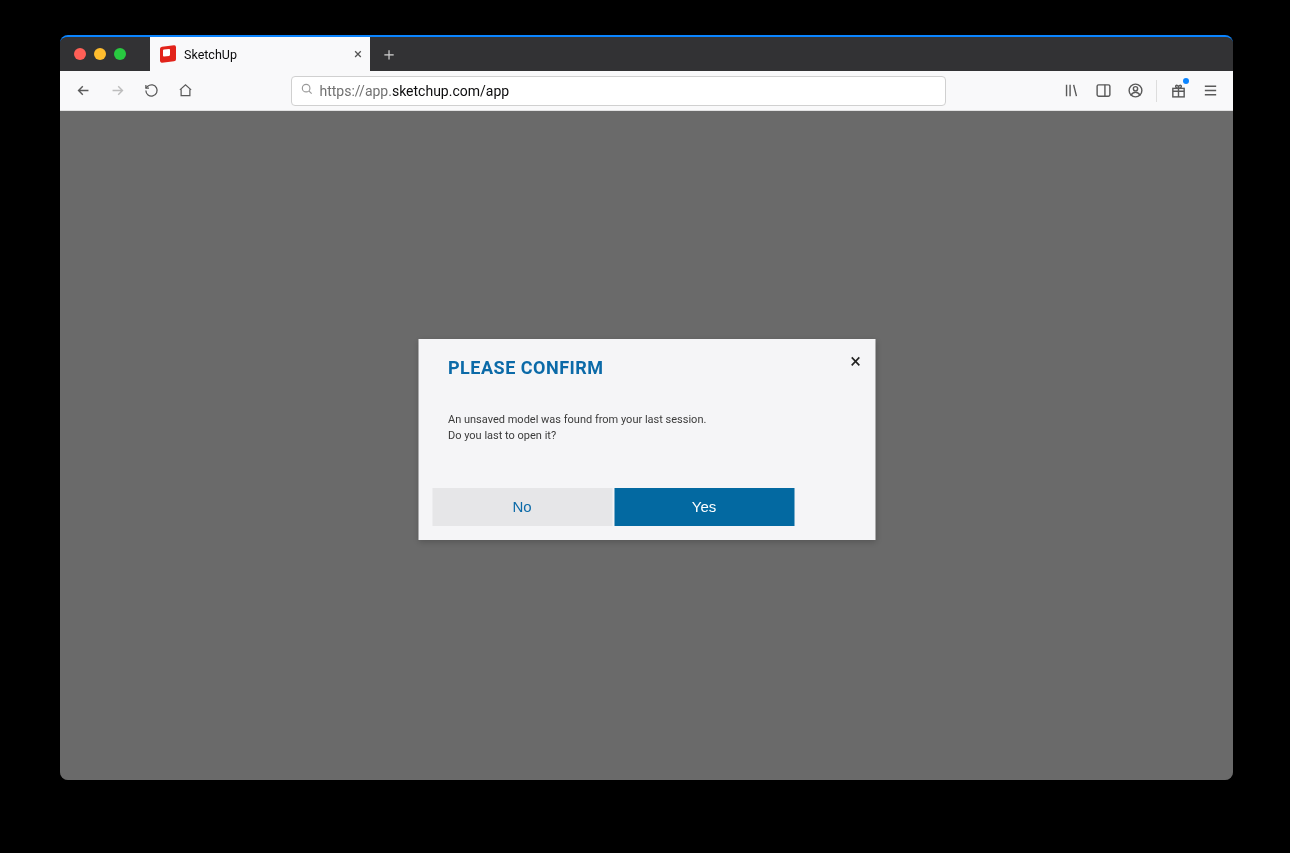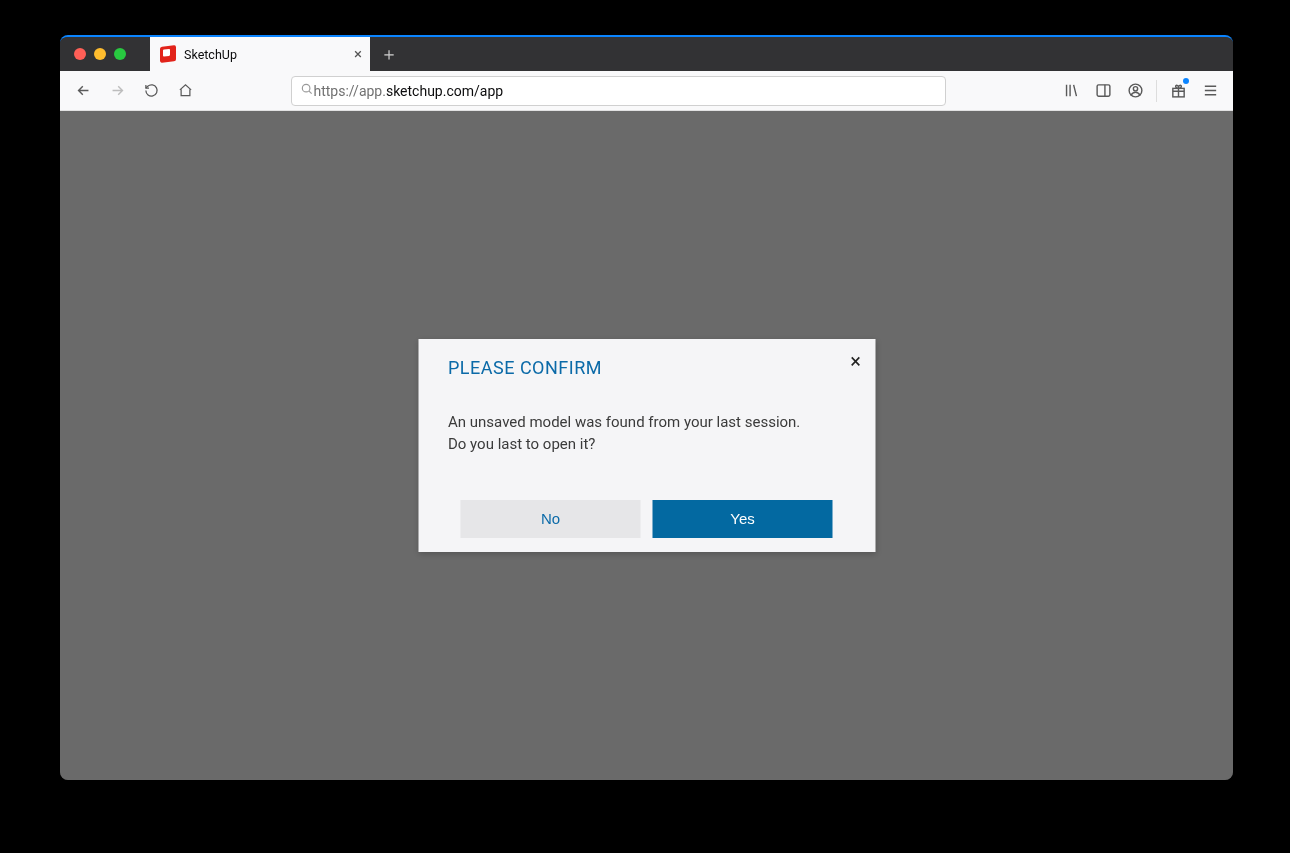--- a/index.html
+++ b/index.html
@@ -110,20 +110,21 @@
     height: 30px;
     width: 655px;
     border: 1px solid #d0d0d0;
     background:#fff;
     border-radius: 4px;
     display:flex;
     align-items:center;
     padding: 4px 8px;
     font-size:14px;
     color:#717171;
+    gap:6px;
   }
   .url-bar .search-glyph { color:#9a9a9a; }
   .url-bar .url-text { white-space: nowrap; }
   .url-bar .url-text .host { color:#0c0c0d; }
 
   .toolbar-right {
     display:flex; align-items:center; gap:2px;
   }
   .divider {
     width:1px; height:22px; background:#ddd; margin:0 4px;
@@ -156,34 +157,34 @@
     box-shadow: 0 2px 6px rgba(0,0,0,0.2);
   }
   .modal .close-x {
     position:absolute; top:12px; right:14px;
     font-size:20px; color:#222; cursor:pointer;
     line-height:1;
   }
   .modal-title {
     color:#0b6aa8;
     font-size:18px;
-    font-weight:400;
+    font-weight:700;
     letter-spacing: .5px;
   }
   .modal-body {
     margin-top: 34px;
     color:#3b3b3b;
-    font-size:15px;
+    font-size:11px;
     line-height:1.45;
     margin-bottom: 44px;
   }
   .modal-footer {
     display:flex;
-    justify-content: center;
-    gap: 12px;
+    justify-content: flex-start;
+    gap: 2px;
     margin: 0 -16px;
   }
   .btn {
     flex: 0 0 180px;
     height: 38px;
     display:flex; align-items:center; justify-content:center;
     font-size:15px;
     cursor:pointer;
     border:none;
   }

